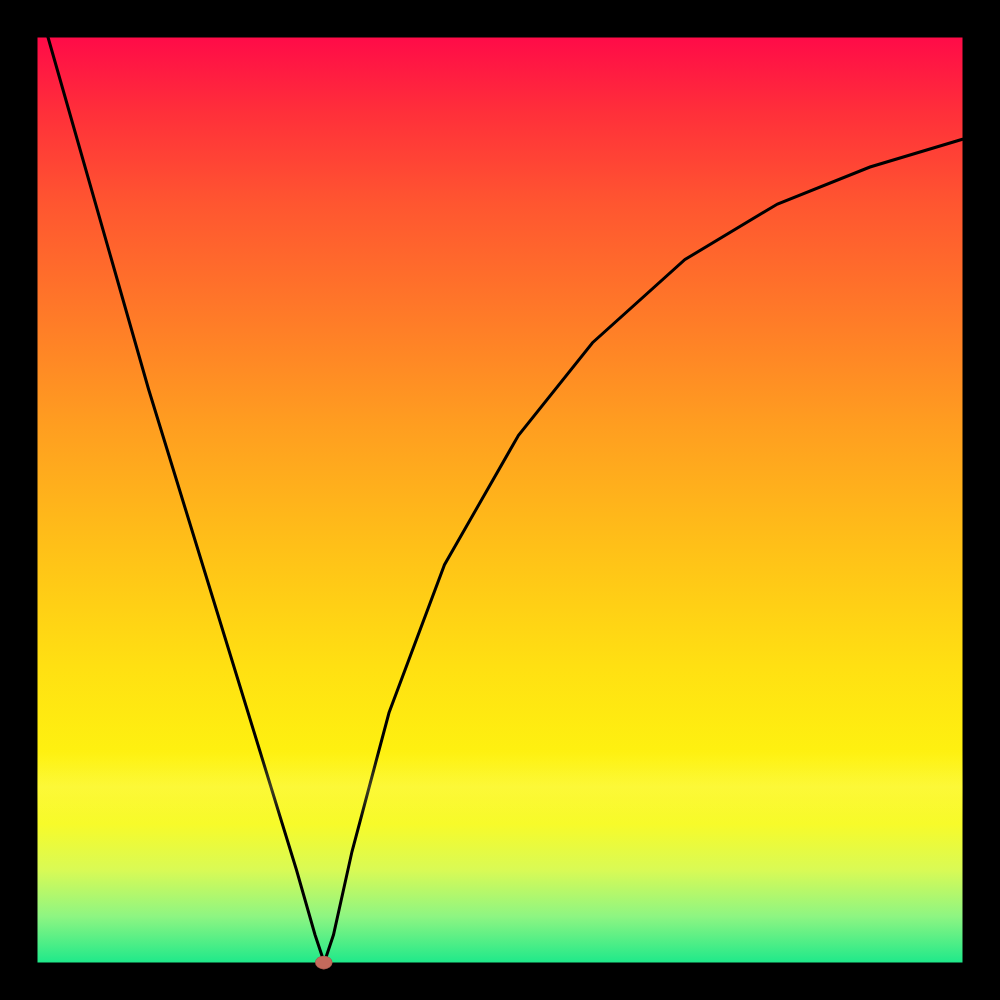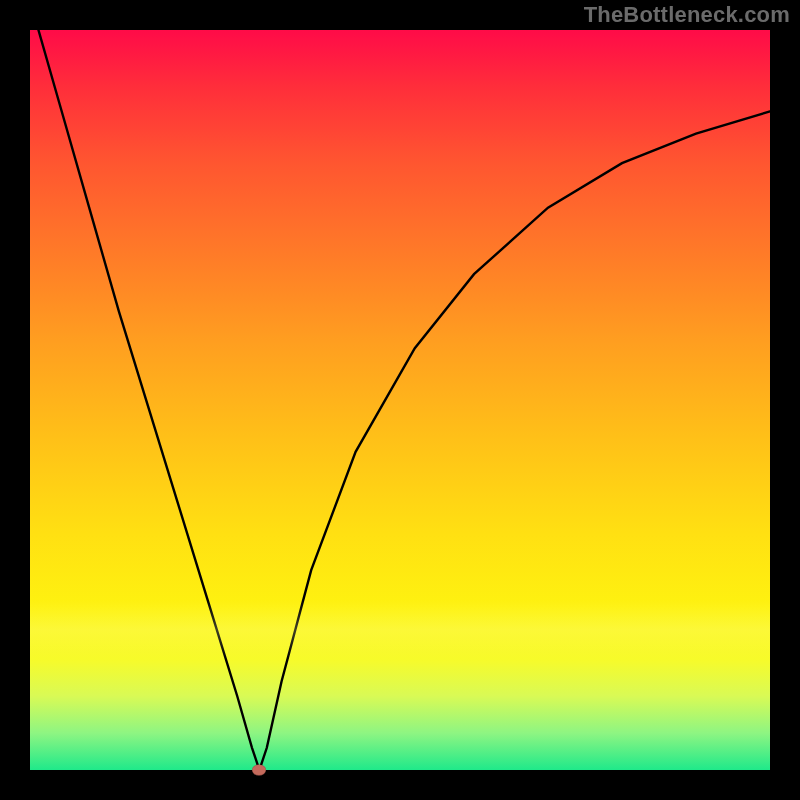--- a/index.html
+++ b/index.html
@@ -66,21 +66,20 @@
     border-radius: 50%;
     background: #c46a5c;
     transform: translate(-50%, -50%);
     box-shadow: 0 0 0 0.5px rgba(0,0,0,0.2) inset;
   }
 </style>
 </head>
 <body>
 <div class="container">
 
-  <div class="watermark">TheBottleneck.com</div>
 
   <div class="plot">
 
     <svg class="curve" viewBox="0 0 740 740" preserveAspectRatio="none">
 
       <path id="left-branch" fill="none" stroke="#000" stroke-width="2.4" stroke-linecap="round" d="M0.0 -29.6 L29.6 74.0 L59.2 177.6 L88.8 281.2 L118.4 377.4 L148.0 473.6 L177.6 569.8 L207.2 666.0 L222.0 717.8 L229.4 740.0 "></path>
 
       <path id="right-branch" fill="none" stroke="#000" stroke-width="2.4" stroke-linecap="round" d="M229.4 740.0 L236.8 717.8 L251.6 651.2 L281.2 540.2 L325.6 421.8 L384.8 318.2 L444.0 244.2 L518.0 177.6 L592.0 133.2 L666.0 103.6 L740.0 81.4 "></path>
     </svg>
     <div class="marker" id="min-marker" style="left: 229.4px; top: 740px;"></div>

